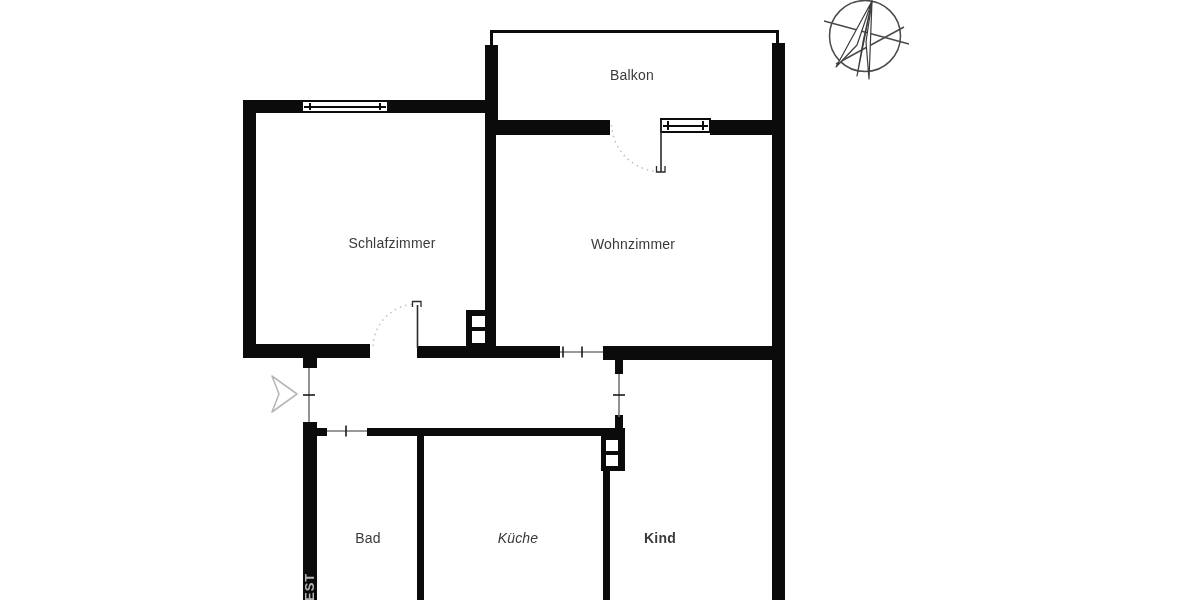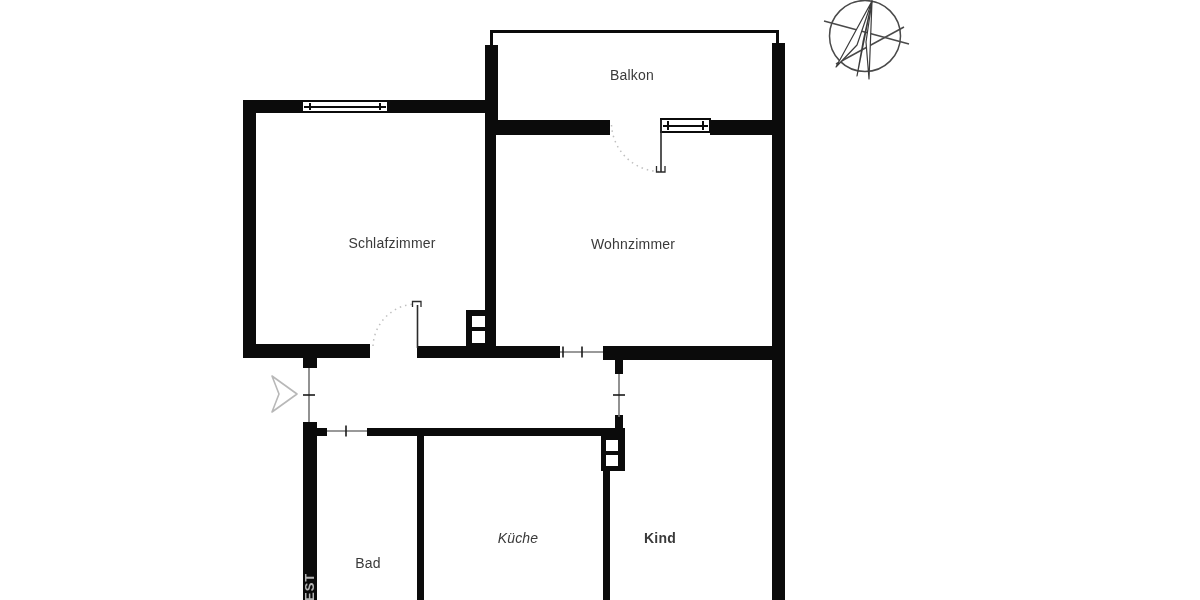--- a/index.html
+++ b/index.html
@@ -110,20 +110,20 @@
         <polygon points="872,1 857,76 863,42"></polygon>
         <polygon points="872,1 869,79 866,42"></polygon>
       </g>
     </g>
   </svg>
 
   <div class="lbl-layer">
     <span class="room-label" style="left:632px;top:75px;">Balkon</span>
     <span class="room-label" style="left:392px;top:243px;">Schlafzimmer</span>
     <span class="room-label" style="left:633px;top:244px;">Wohnzimmer</span>
-    <span class="room-label" style="left:368px;top:538px;margin-top:25px;">Bad</span>
+    <span class="room-label" style="left:368px;top:538px;">Bad</span>
     <span class="room-label" style="left:518px;top:538px;font-style:italic;">Küche</span>
     <span class="room-label" style="left:660px;top:538px;font-weight:bold;">Kind</span>
   </div>
 
   <span class="watermark">EST</span>
 
 </div>
 
 </body></html>

